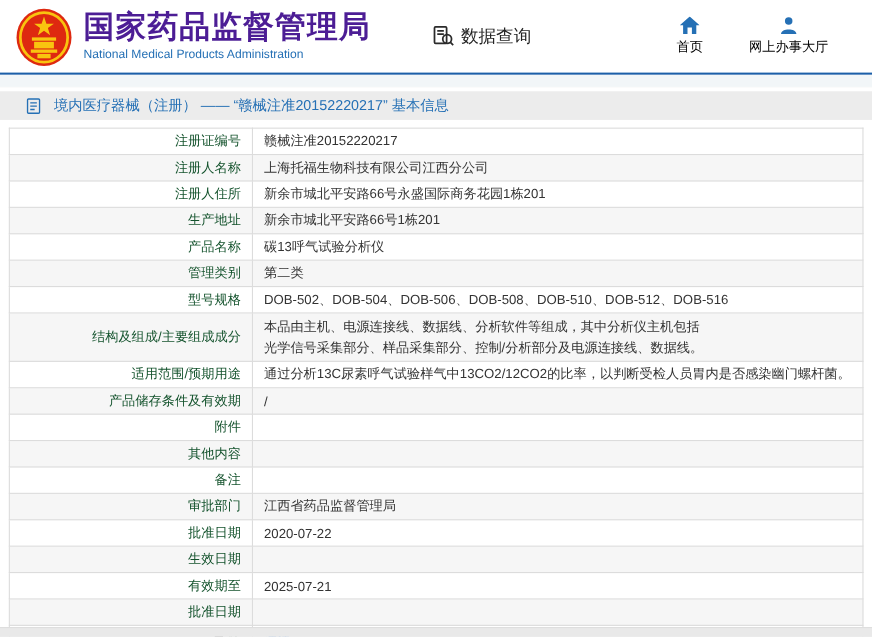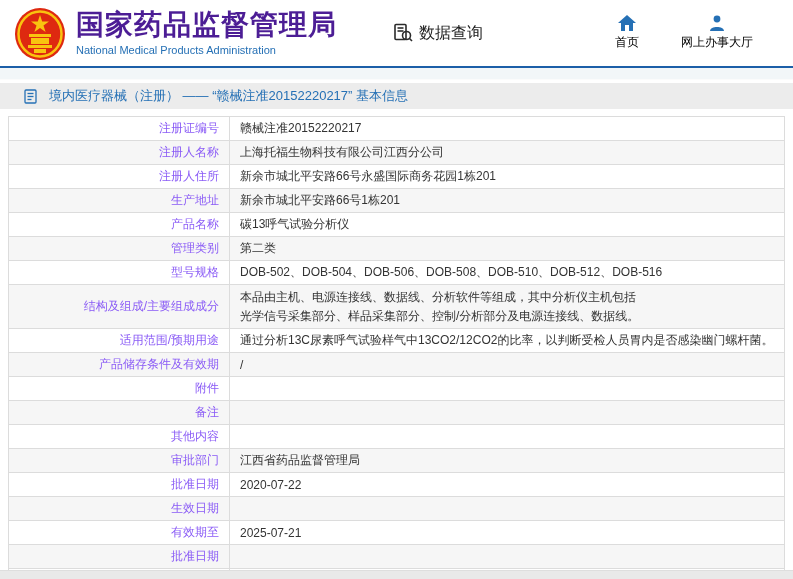--- a/index.html
+++ b/index.html
@@ -35,21 +35,21 @@
   }
   
   .tablewrap{margin:7px 8px 0 8px;}
   table.info{
     width:100%;border-collapse:collapse;table-layout:fixed;
     border:1px solid #c9c9c9;font-size:12px;
   }
   table.info td{border:1px solid #dcdcdc;padding:3px 10px;vertical-align:middle;}
   table.info tr{height:23px;}
   table.info tr:nth-child(even){background:#f6f6f6;}
-  td.lbl{width:200px;text-align:right;color:#8b5cf6;padding-right:14px;}
+  td.lbl{width:200px;text-align:right;color:#14532d;padding-right:14px;}
   td.val{color:#333;}
   .pre{white-space:pre-line;line-height:1.55;}
   a.link{color:#3a8ee6;text-decoration:none;cursor:pointer;}
   .lblflex{display:inline-flex;align-items:center;gap:3px;}
   
   .footerstrip{
     position:absolute;left:0;bottom:0;width:100%;height:8px;
     background:#e9e9e9;border-top:1px solid #dedede;
   }
   .icon{display:inline-block;line-height:0;}
@@ -164,25 +164,25 @@
       </tr>
       <tr>
         <td class="lbl">产品储存条件及有效期</td>
         <td class="val">/</td>
       </tr>
       <tr>
         <td class="lbl">附件</td>
         <td class="val"></td>
       </tr>
       <tr>
+        <td class="lbl">其他内容</td>
+        <td class="val"></td>
+      </tr>
+      <tr>
         <td class="lbl">备注</td>
-        <td class="val"></td>
-      </tr>
-      <tr>
-        <td class="lbl">其他内容</td>
         <td class="val"></td>
       </tr>
       <tr>
         <td class="lbl">审批部门</td>
         <td class="val">江西省药品监督管理局</td>
       </tr>
       <tr>
         <td class="lbl">批准日期</td>
         <td class="val">2020-07-22</td>
       </tr>

